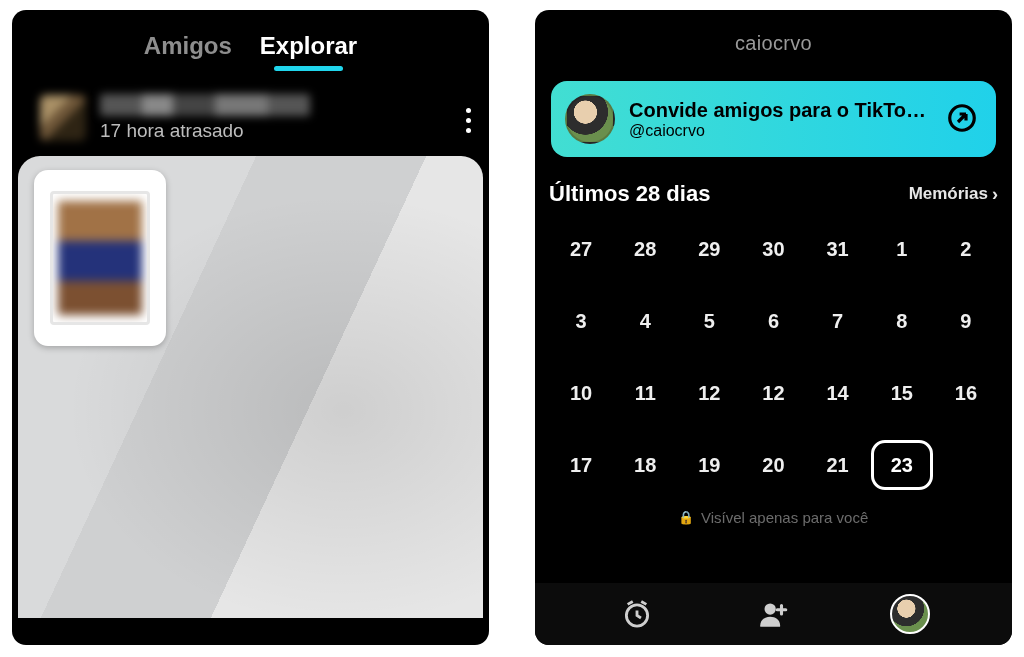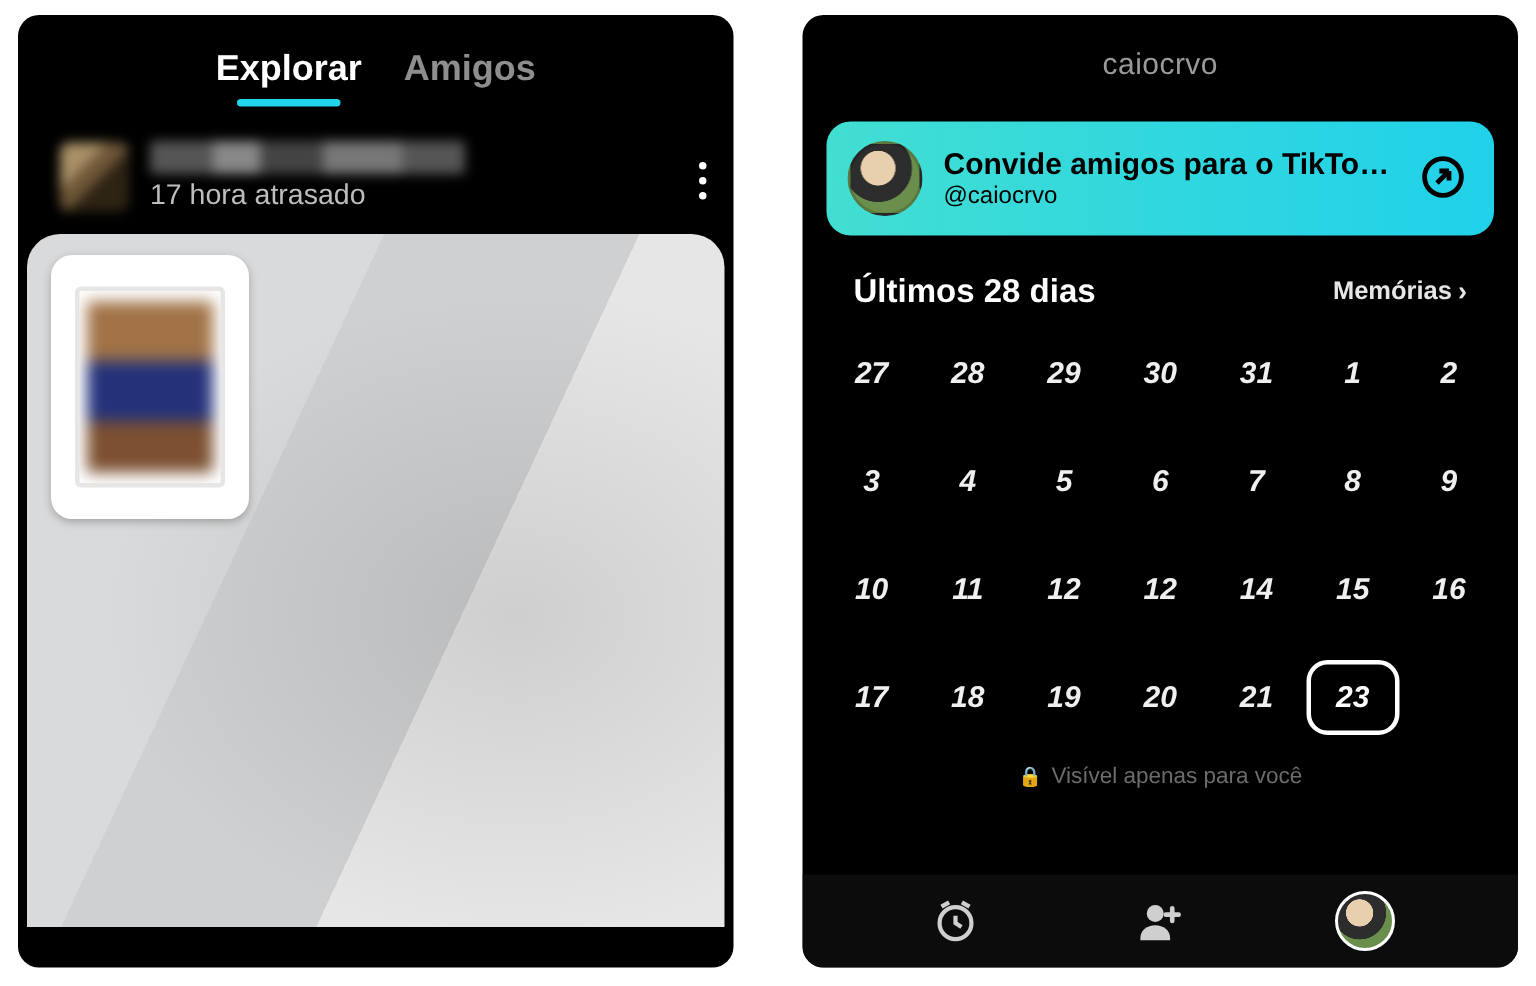--- a/index.html
+++ b/index.html
@@ -66,26 +66,26 @@
     border: 2px solid rgba(0,0,0,.15);
   }
   .inv-text { color:#000; display:flex; flex-direction:column; }
   .inv-title { font-size:20px; font-weight:700; white-space:nowrap; overflow:hidden; text-overflow:ellipsis; max-width: 300px;}
   .inv-handle { font-size:16px; font-weight:500; }
   .inv-share {
     position:absolute; right:18px; top:21px; width:32px; height:32px;
   }
   .inv-share svg { width:32px; height:32px; }
 
-  .section-head { display:flex; justify-content:space-between; align-items:center; padding: 24px 34px 6px; }
+  .section-head { display:flex; justify-content:space-between; align-items:center; padding: 24px 14px 6px; }
   .sec-title { color:#fff; font-size:22px; font-weight:700; }
   .mem-link { color:#e6e6e6; font-size:17px; font-weight:600; display:flex; align-items:flex-start; gap:4px; cursor:pointer;}
   .chev { font-size:18px; }
 
-  .calendar { padding: 10px 14px 0; display:grid; grid-template-columns: repeat(7, 1fr); gap: 20px 0; font-style: italic; }
+  .calendar { padding: 10px 14px 0; display:grid; grid-template-columns: repeat(7, 1fr); gap: 20px 0; }
   .day { height:52px; display:flex; align-items:center; justify-content:center; color:#efefef; font-size:20px; font-weight:700; position:relative;}
   .day.has-thumb .thumb {
     position:absolute; inset:3px; border-radius:10px; overflow:hidden;
     background: linear-gradient(180deg,#5a90c2 0 40%, #7f7a6d 40% 75%, #3c5a2f 75% 100%);
   }
   .day.has-thumb .num { position:relative; z-index:2; text-shadow:0 0 4px #000;}
   .day.today .ring { position:absolute; inset:1px; border:3.5px solid #fff; border-radius:14px; }
   .day.today { color:#fff; }
 
   .privacy-note { text-align:center; color:#6c6c6c; font-size:15px; margin-top:18px; display:flex; align-items:center; justify-content:center; gap:6px;}
@@ -97,22 +97,22 @@
   .nav-avatar { width:40px; height:40px; border-radius:50%; overflow:hidden;
     background: radial-gradient(circle at 40% 35%, #e8cfae 0 28%, #2d2d2d 29% 55%, #6a8f4d 56% 100%); border:2px solid #fff;}
 </style>
 </head>
 <body>
 
 <div class="stage">
 
   <div class="phone">
     <div class="tabs">
+      <div class="tab">Amigos</div>
       <div class="tab active">Explorar</div>
-      <div class="tab">Amigos</div>
     </div>
 
     <div class="post-header">
       <div class="avatar-blur"></div>
       <div class="post-user">
         <div class="username-blur"></div>
         <div class="post-time">17 hora atrasado</div>
       </div>
       <div class="more-btn">
         <div class="more-dots">

